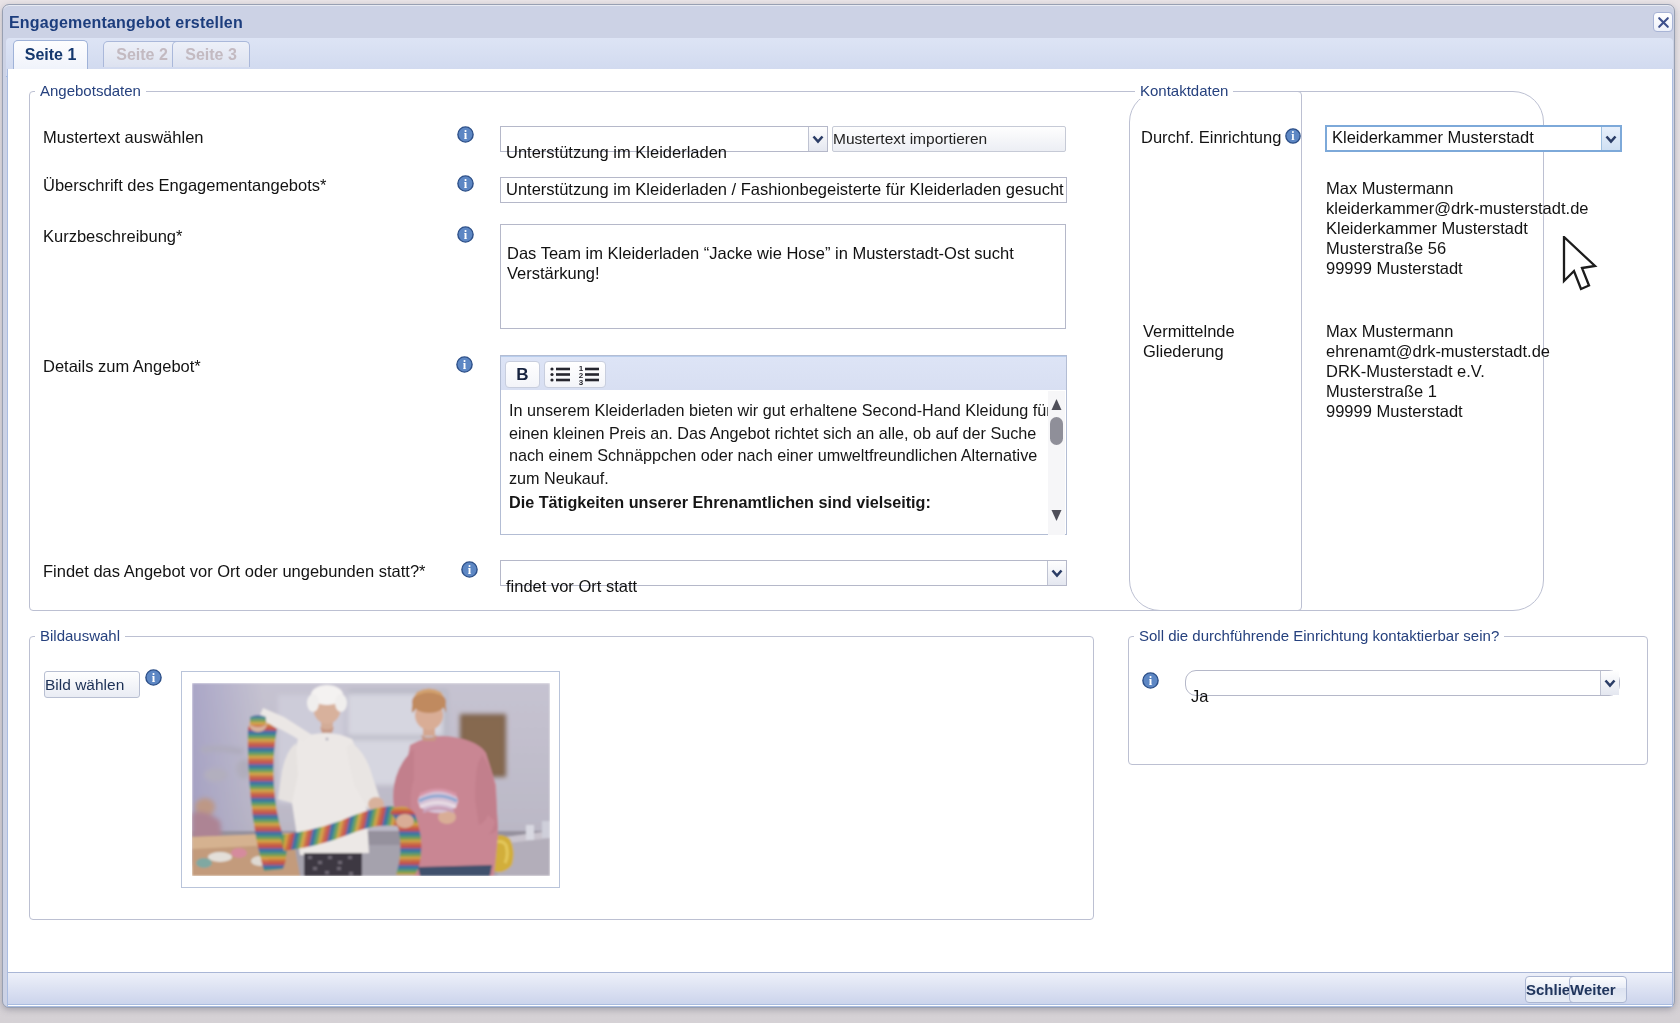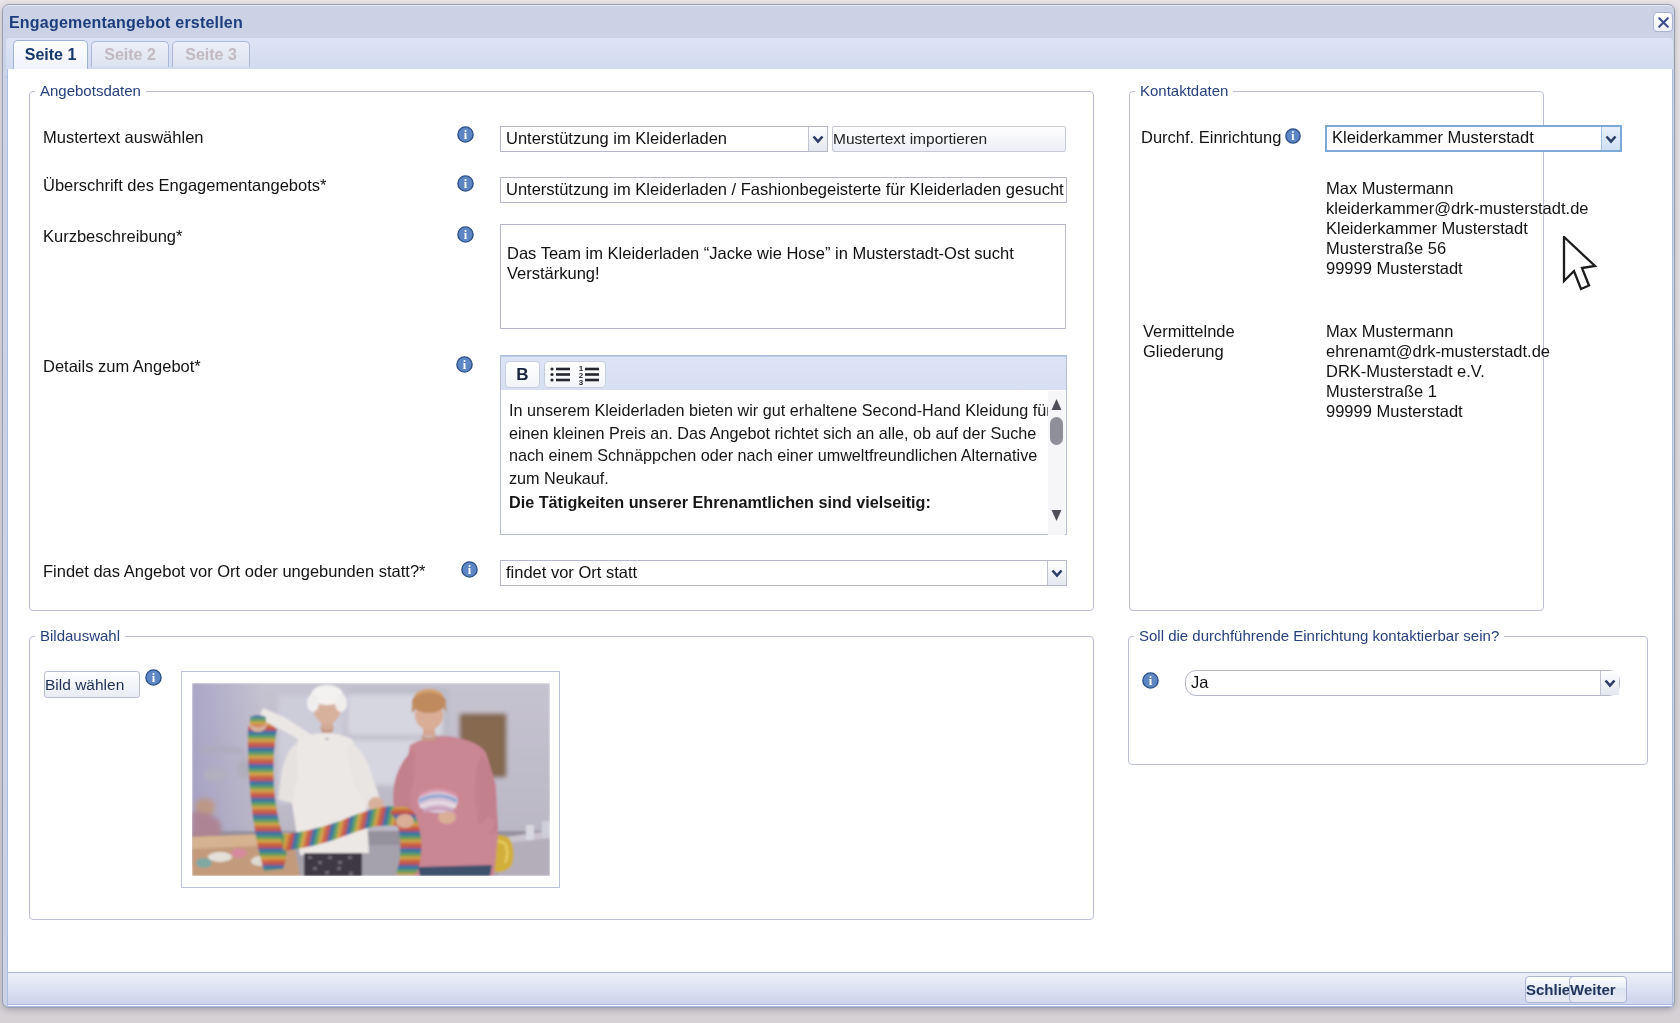--- a/index.html
+++ b/index.html
@@ -22,21 +22,21 @@
 
   
   .tabbar { position:absolute; left:3px; top:33px; width:1667px; height:39px;
             background:linear-gradient(#dde4f5,#cfd8ee);
             border-bottom:1px solid #9db8e4; border-top-left-radius:4px; border-top-right-radius:4px;}
   .tab { position:absolute; top:2px; height:29px; text-align:center; font-weight:bold;
          font-size:16px; line-height:28px; border:1px solid #aab8da; border-bottom:none;
          border-radius:5px 5px 0 0; }
   .tab1 { left:7px; width:75px; background:linear-gradient(#fdfdfe,#f0f3fb); color:#15386e;
           height:29px; border-color:#9fb2d8;}
-  .tab2 { left:85px; top:3px; height:26px; line-height:25px; width:78px; background:linear-gradient(#edf0f8,#dde2f0); color:#c3bac1;text-align:center; }
+  .tab2 { left:97px; top:3px; height:26px; line-height:25px; width:78px; background:linear-gradient(#edf0f8,#dde2f0); color:#c3bac1;text-align:center; }
   .tab3 { left:166px; top:3px; height:26px; line-height:25px; width:78px; background:linear-gradient(#edf0f8,#dde2f0); color:#c3bac1; }
 
   
   .wbody { position:absolute; left:4px; top:64px; width:1666px; height:938px;
            background:#ffffff; border:1px solid #aabce0; border-top:none; }
   .footer { position:absolute; left:4px; top:967px; width:1666px; height:33px;
             background:linear-gradient(#edf0f9,#ccd4ec);
             border:1px solid #aabce0; border-top:1px solid #a9b6d6; }
   .btn { position:absolute; background:linear-gradient(#fdfdfe 0%, #e8ecf6 45%, #dde3f1 46%, #e6ebf5 100%);
          border:1px solid #abb6d2; border-radius:4px; color:#20355c; font-weight:bold;
@@ -47,21 +47,21 @@
   .fs .lg { position:absolute; top:-10px; left:5px; background:#ffffff; padding:0 5px;
             font-size:15px; color:#26417e; white-space:nowrap; }
 
   .lbl { position:absolute; font-size:16.5px; color:#131313; white-space:nowrap; }
 
   .ifield { position:absolute; background:#fff; border:1px solid #b5b8c9; font-size:16.5px;
             color:#111; padding:2px 5px; white-space:nowrap; overflow:hidden; }
 
   
   .combo { position:absolute; background:#fff; border:1px solid #b5b8c9; }
-  .combo .txt { position:absolute; left:5px; top:2px; font-size:16.5px; color:#111; white-space:nowrap;}
+  .combo .txt { position:absolute; left:5px; top:16px; font-size:16.5px; color:#111; white-space:nowrap;}
   .trig { position:absolute; right:0; top:0; bottom:0; width:19px;
           background:linear-gradient(#fefefe,#e4e7f0); border-left:1px solid #bfc3d2; }
   .trig svg { position:absolute; left:3px; top:8px; }
 
   .info { position:absolute; width:17px; height:17px; }
 
   
   .ed { position:absolute; left:500px; top:355px; width:567px; height:180px;
         border:1px solid #b3bdd4; background:#fff; }
   .ed .tb { position:absolute; left:0; top:0; right:0; height:34px;
@@ -95,25 +95,25 @@
       <div class="tab tab2">Seite 2</div>
       <div class="tab tab3">Seite 3</div>
     </div>
     <div class="wbody"></div>
     <div class="footer"></div>
   </div>
 
   <div class="btn" style="left:1525px; top:976px; width:81px; height:27px; line-height:25px;">Schließen</div>
   <div class="btn" style="left:1569px; top:976px; width:58px; height:27px; line-height:25px;">Weiter</div>
 
-  <div class="fs" style="left:29px; top:91px; width:1065px; height:520px;">
+  <div class="fs" style="left:29px; top:91px; width:1273px; height:520px;">
     <div class="lg">Angebotsdaten</div>
   </div>
 
-  <div class="fs" style="left:1129px; top:91px; width:415px; height:520px;">
+  <div class="fs" style="left:1129px; top:91px; width:415px; height:520px;border-radius:31px;">
     <div class="lg">Kontaktdaten</div>
   </div>
 
   <div class="fs" style="left:29px; top:636px; width:1065px; height:284px;">
     <div class="lg">Bildauswahl</div>
   </div>
 
   <div class="fs" style="left:1128px; top:636px; width:520px; height:129px;">
     <div class="lg">Soll die durchführende Einrichtung kontaktierbar sein?</div>
   </div>

